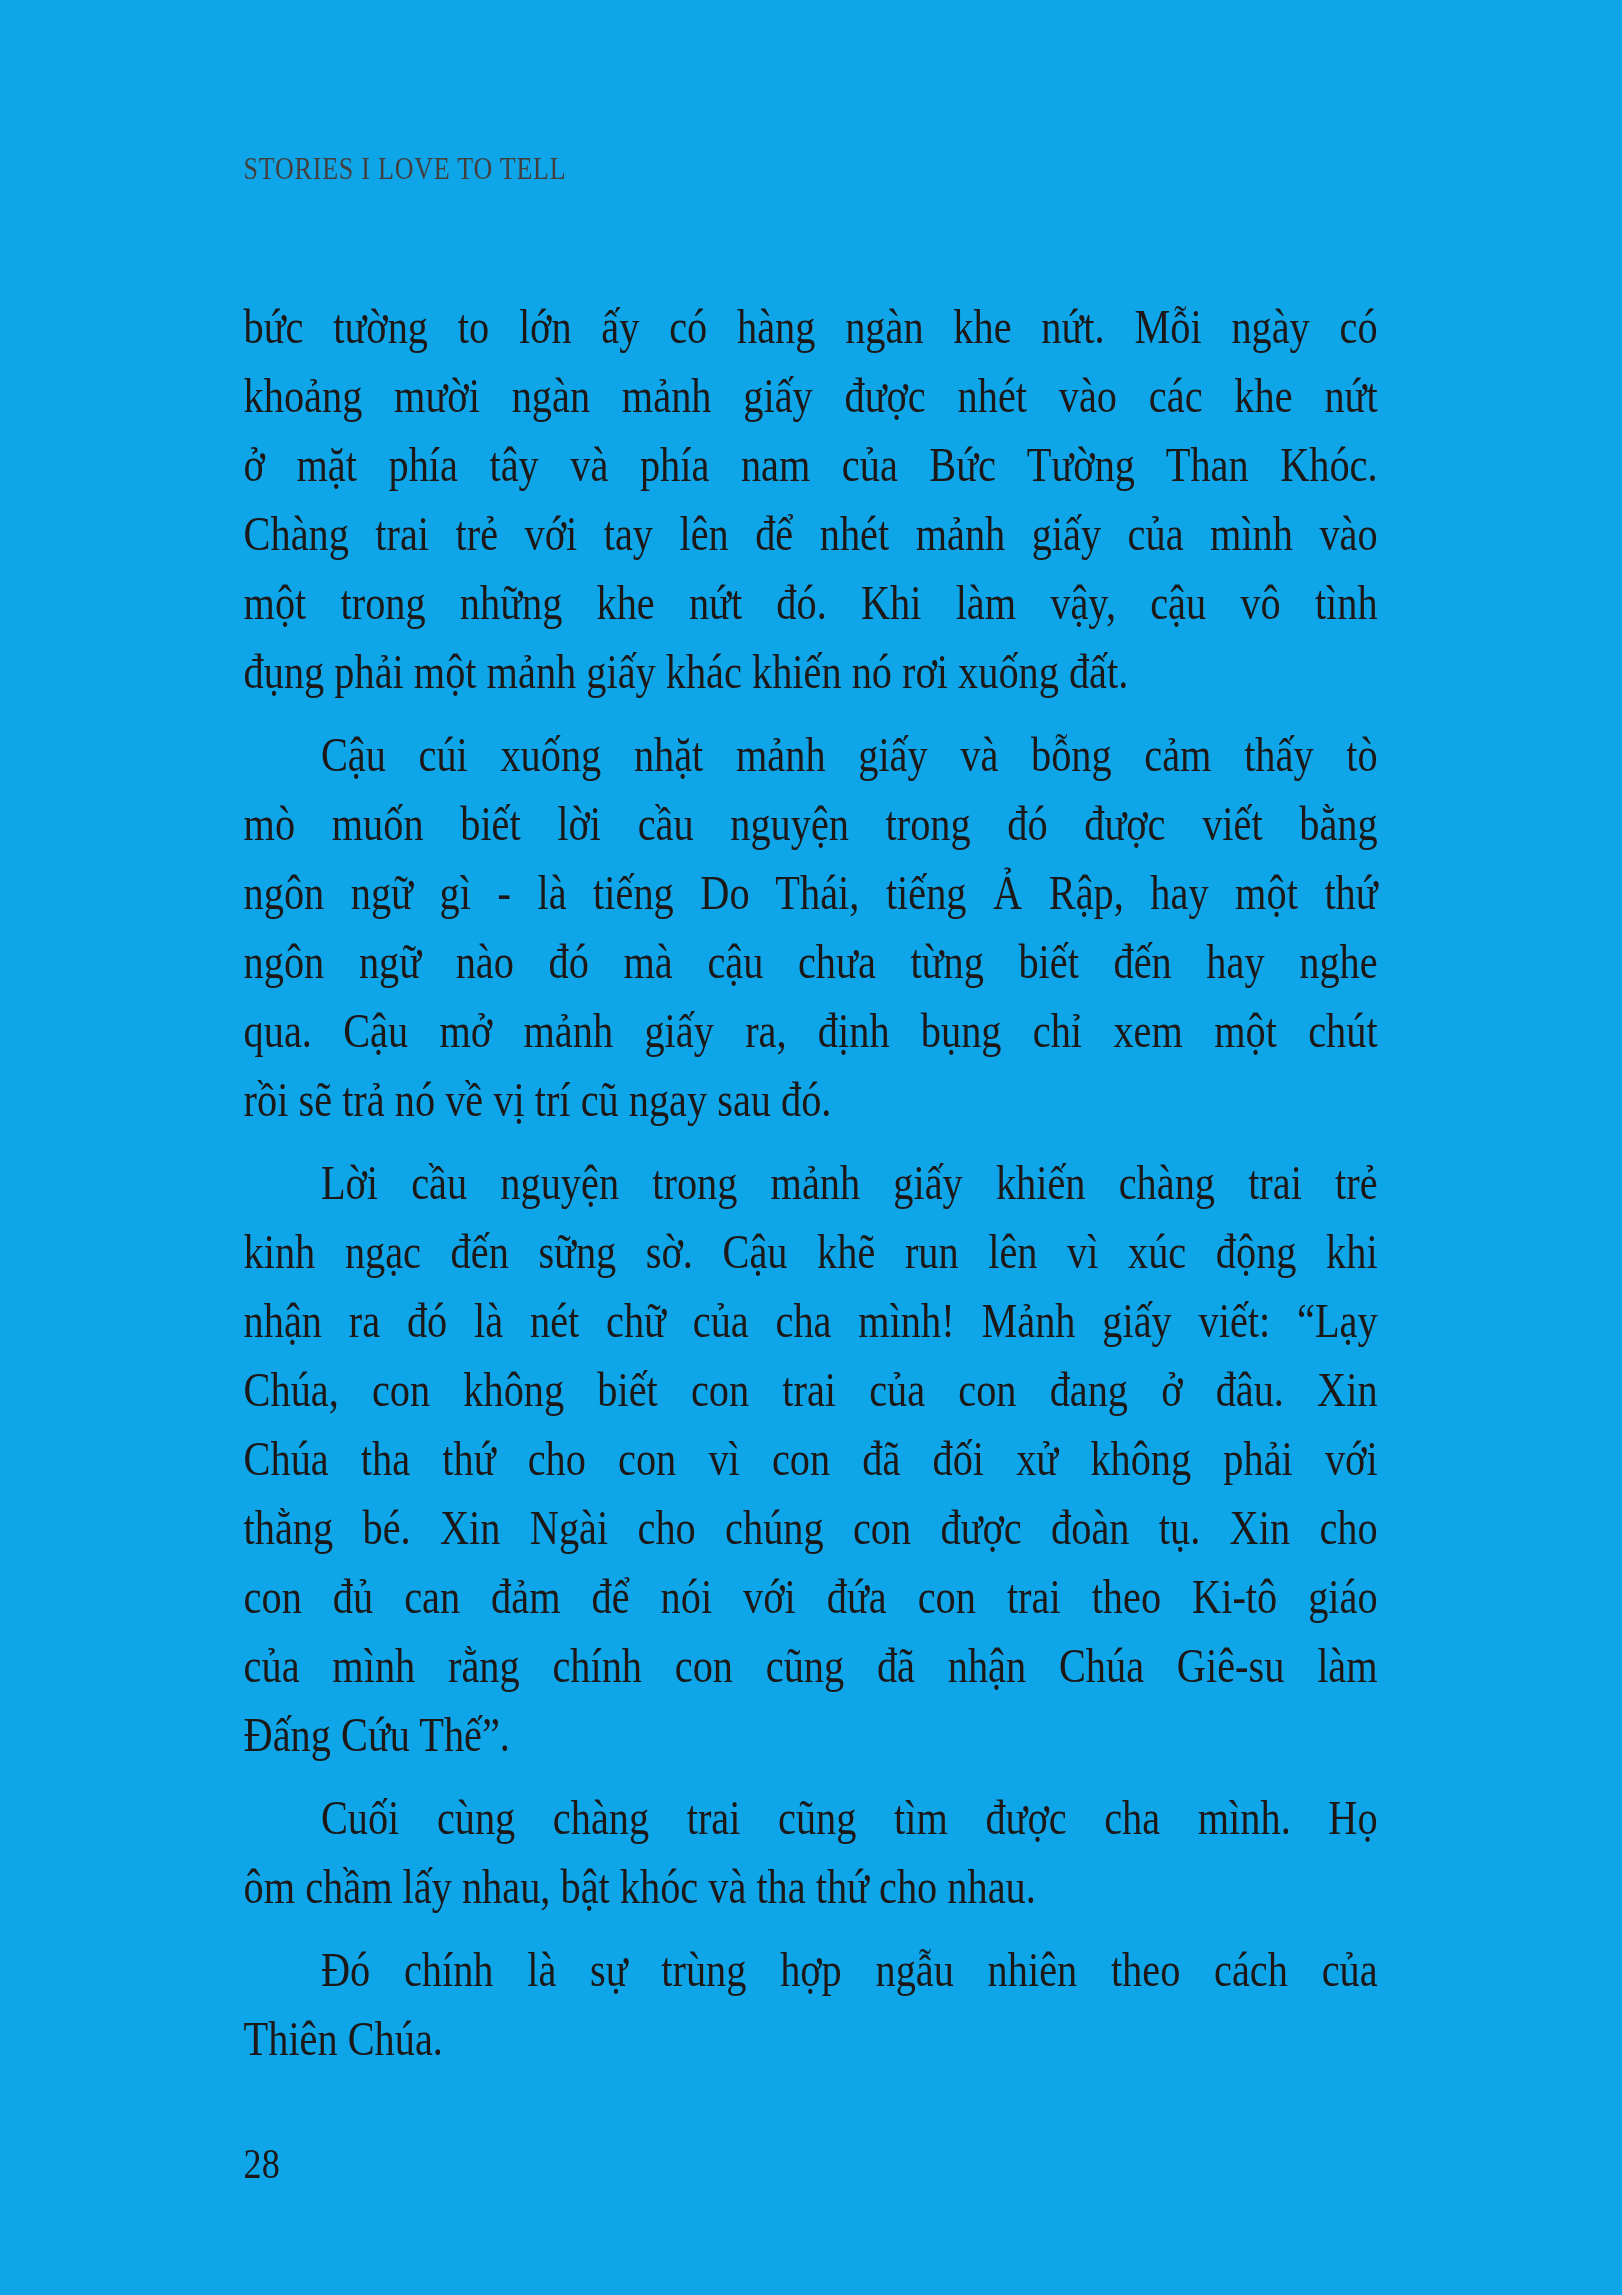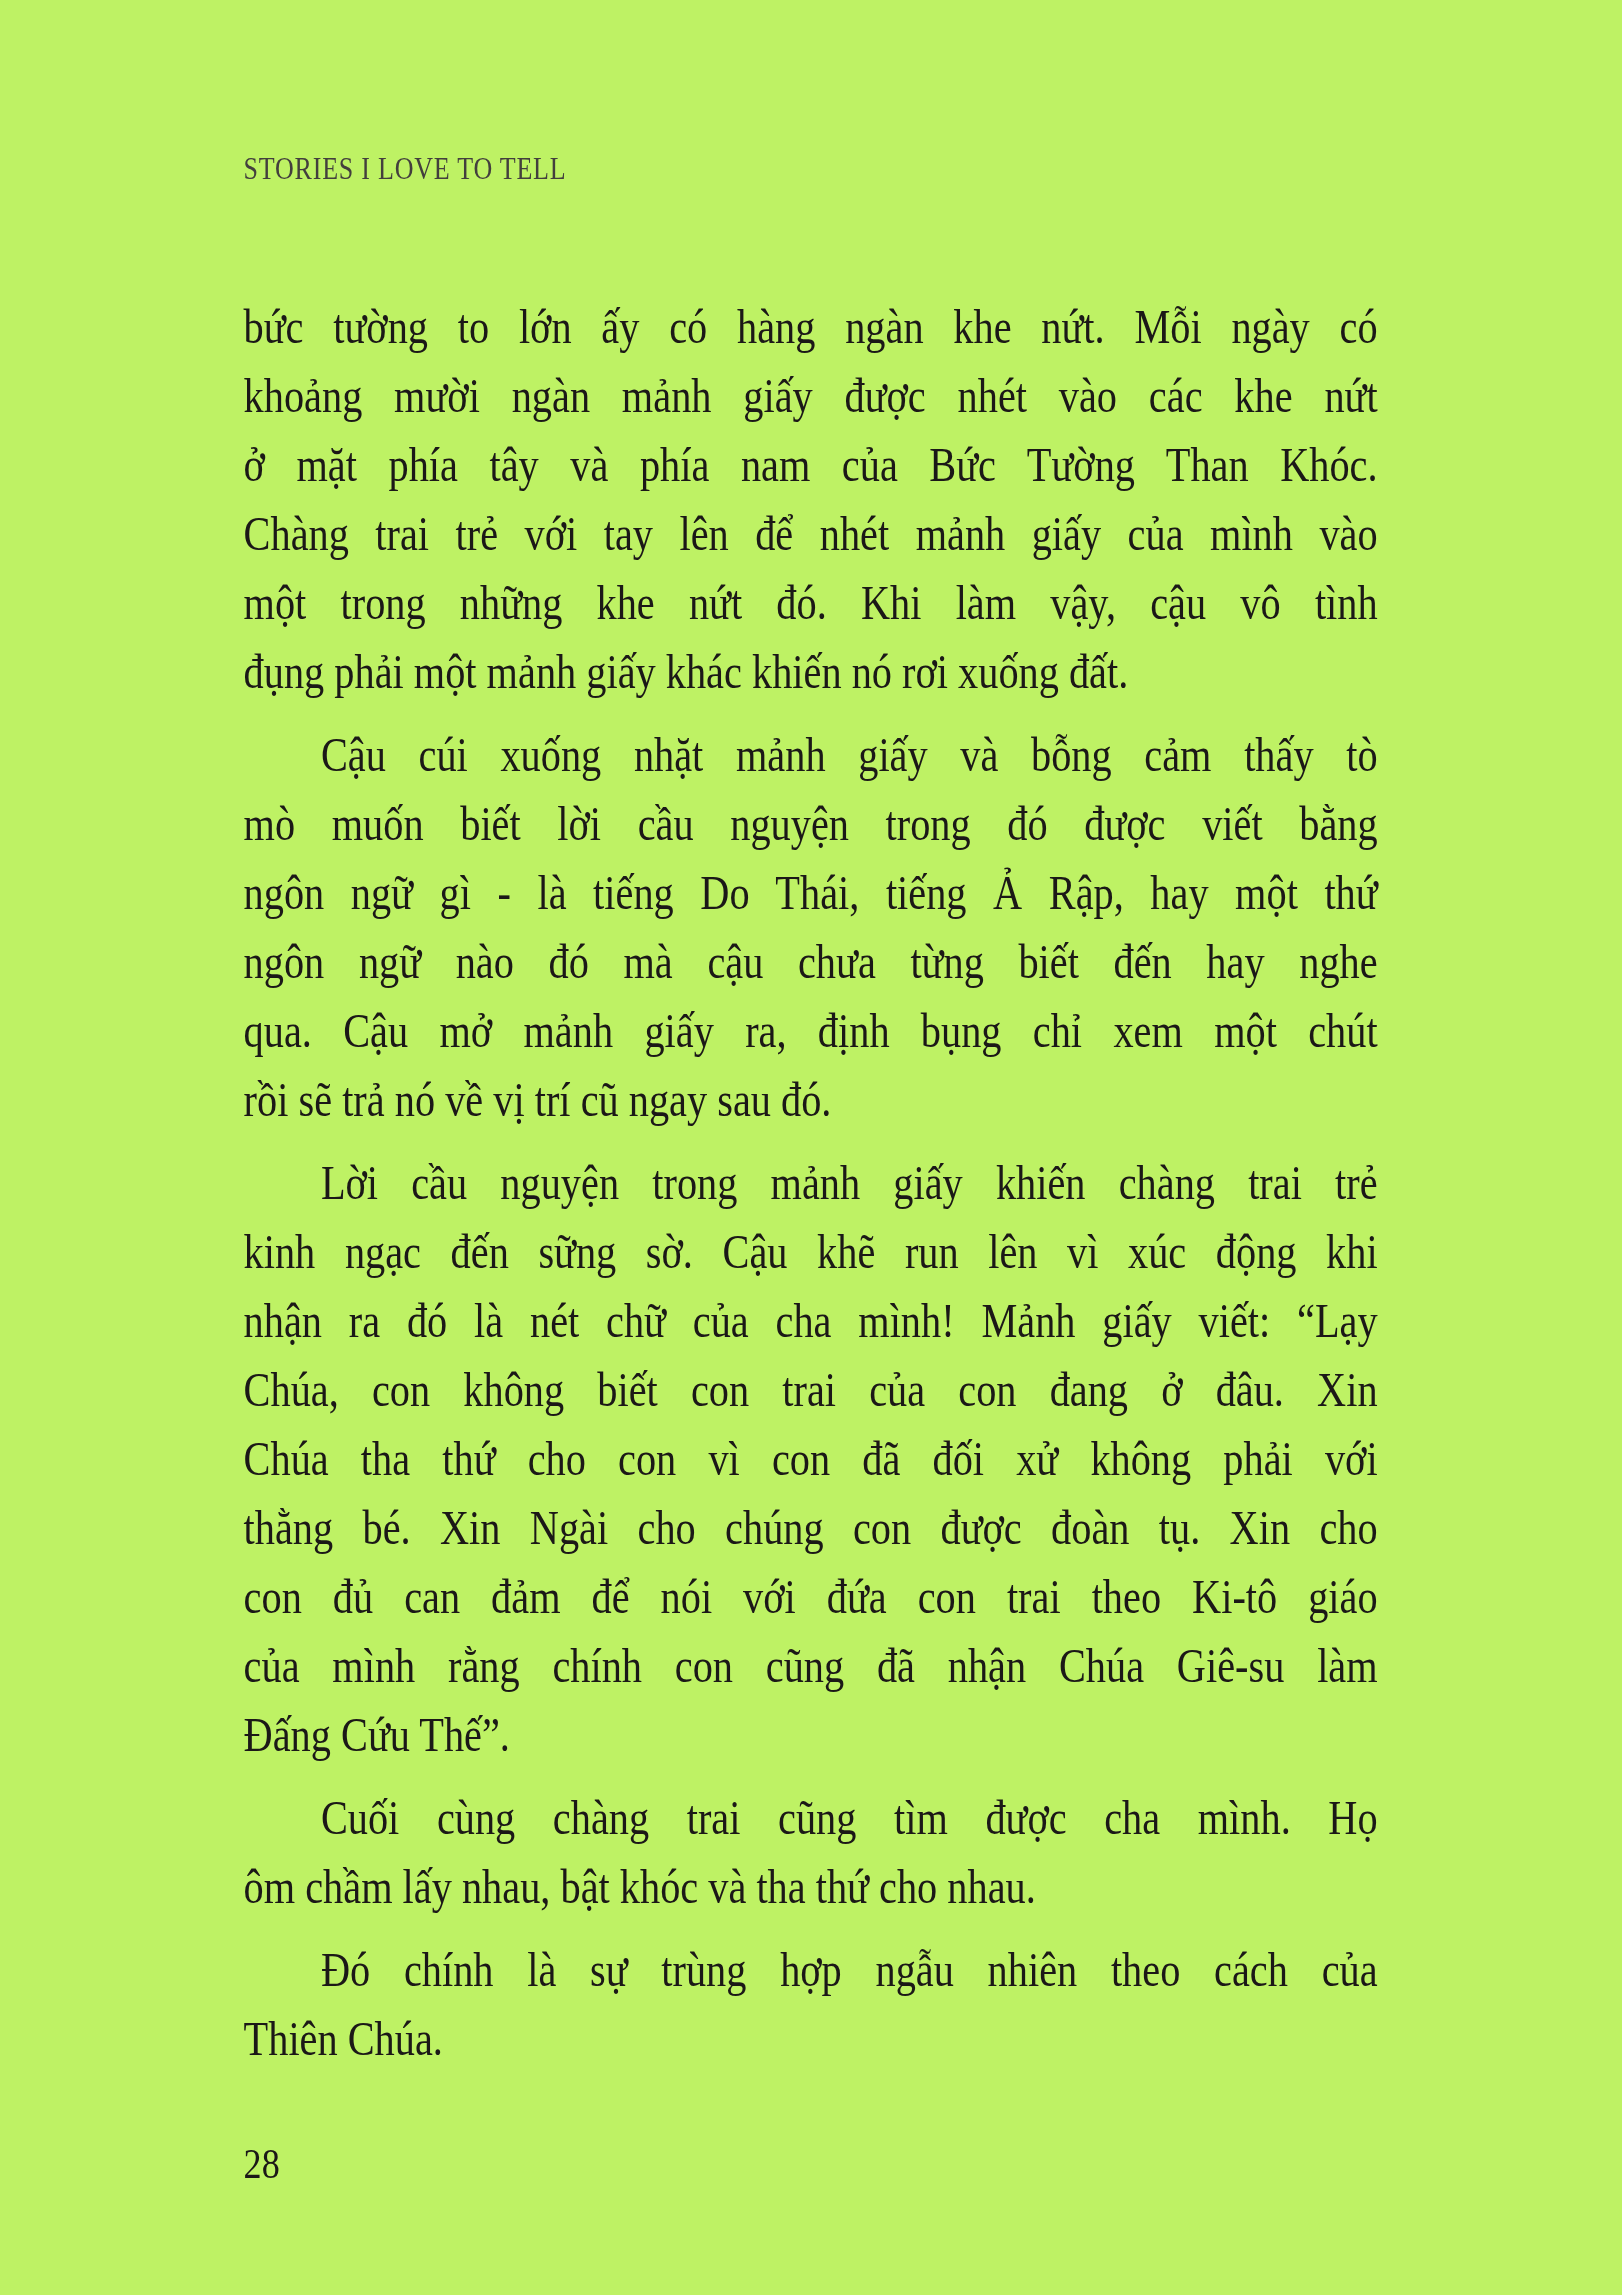--- a/index.html
+++ b/index.html
@@ -4,21 +4,21 @@
 <style>
   html, body {
     margin: 0;
     padding: 0;
     background: #ffffff;
   }
   .page {
     position: relative;
     width: 1622px;
     height: 2295px;
-    background: #bef264;
+    background: #0ea5e9;
     overflow: hidden;
     font-family: "Liberation Serif", "DejaVu Serif", serif;
   }
   
   .condense {
     position: absolute;
     top: 0;
     left: 0;
     width: 1931px;
     height: 2295px;

